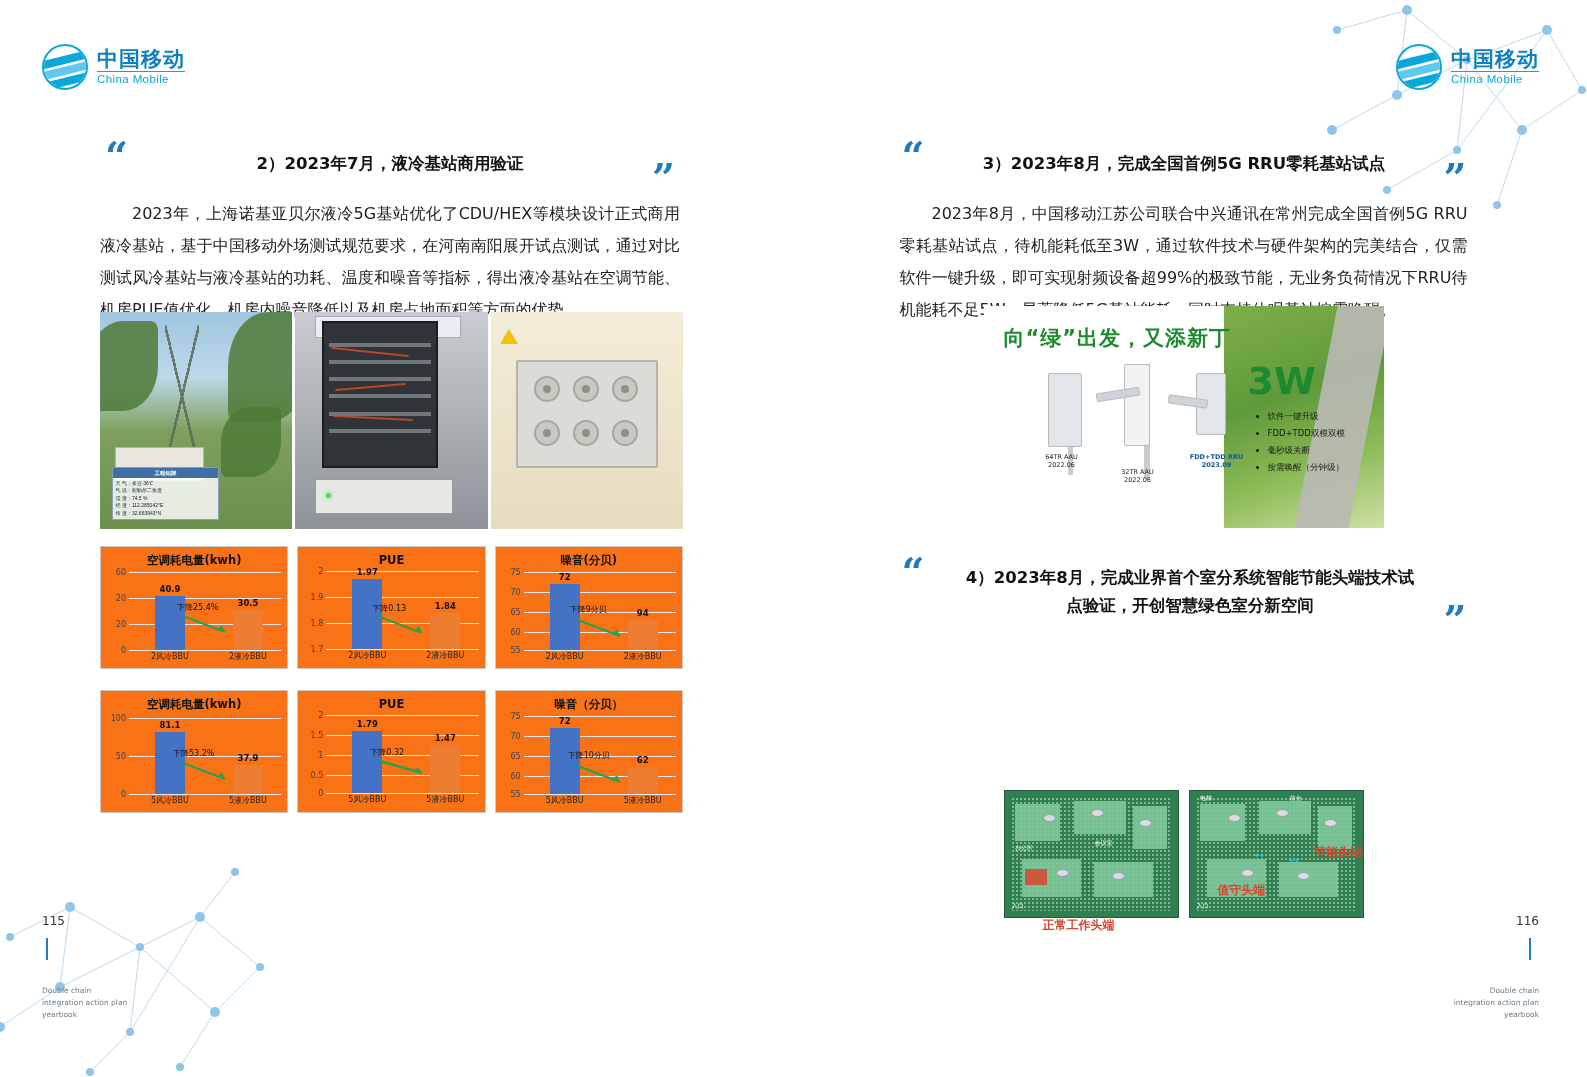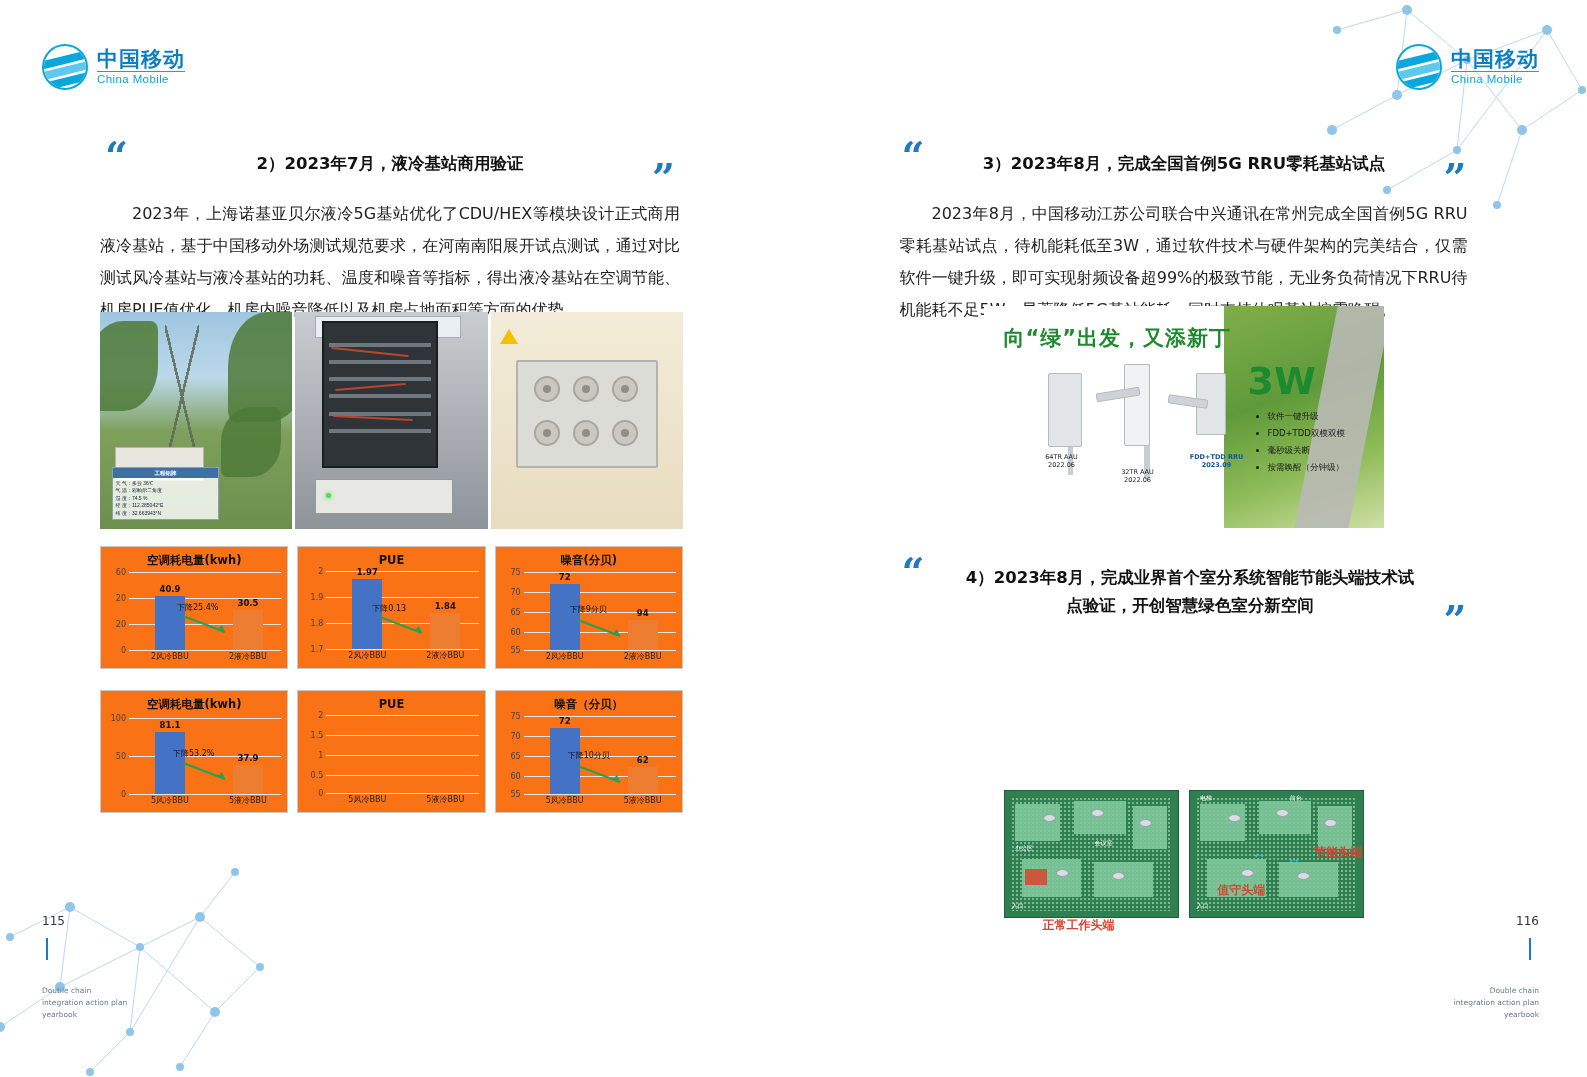--- a/index.html
+++ b/index.html
@@ -394,20 +394,35 @@
             <span style="top:22px">1.5</span>
             <span style="top:42px">1</span>
             <span style="top:62px">0.5</span>
             <span style="top:80px">0</span>
           </div>
           <div class="grid-line" style="top:2px"></div>
             <div class="grid-line" style="top:22px"></div>
           <div class="grid-line" style="top:42px"></div>
             <div class="grid-line" style="top:62px"></div>
           <div class="grid-line" style="top:80px"></div>
+          <div class="bars">
+            <div class="bar" style="left:26px; height:80px;">
+              <div class="fill" style="height:62px; background:#4472c4;"></div>
+              <div class="vlabel" style="bottom:64px;">1.79</div>
+            </div>
+            <div class="bar" style="left:104px; height:80px;">
+              <div class="fill" style="height:48px; background:#ed7d31;"></div>
+              <div class="vlabel" style="bottom:50px;">1.47</div>
+            </div>
+            <div class="drop-note" style="left:44px; top:34px;">下降0.32</div>
+            <svg class="arrow" style="left:52px; top:46px;" width="54" height="22">
+              <path d="M2,2 L44,14" stroke="#2e9e4f" stroke-width="2.4" fill="none"></path>
+              <path d="M44,14 L36,13 L40,8 Z" fill="#2e9e4f"></path>
+            </svg>
+          </div>
           <div class="xlabels">
             <span style="left:41px">5风冷BBU</span>
             <span style="left:119px">5液冷BBU</span>
           </div>
         </div>
       </div>
 
       <div class="chart-card" style="width:190px;">
         <div class="chart-title">噪音（分贝）</div>
         <div class="plot" style="height:96px;">

